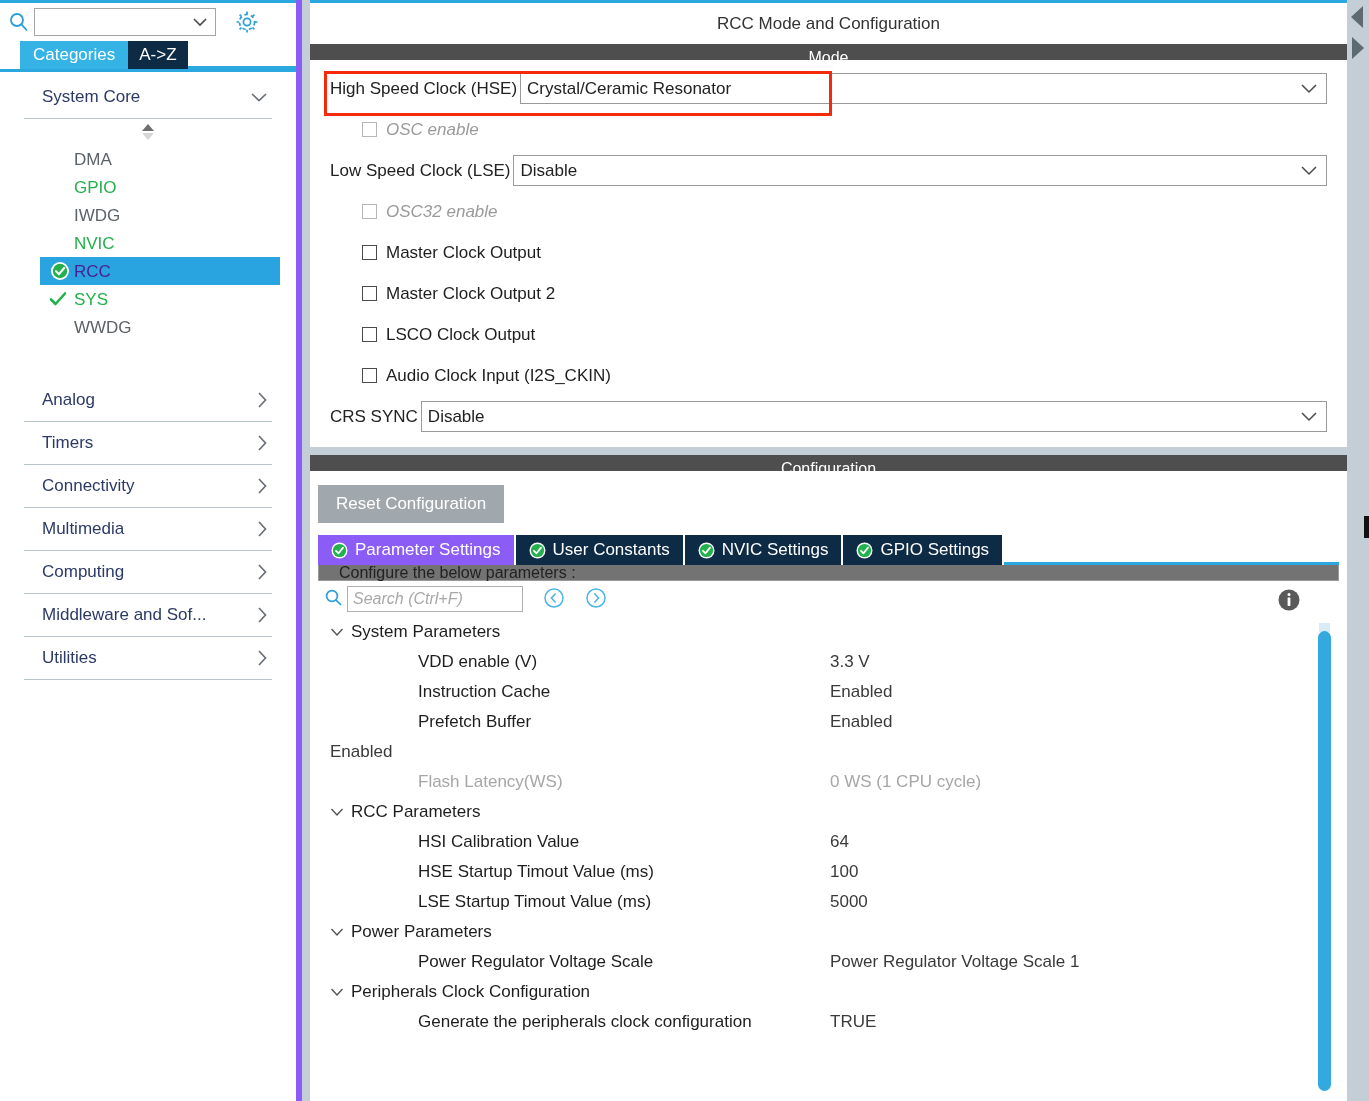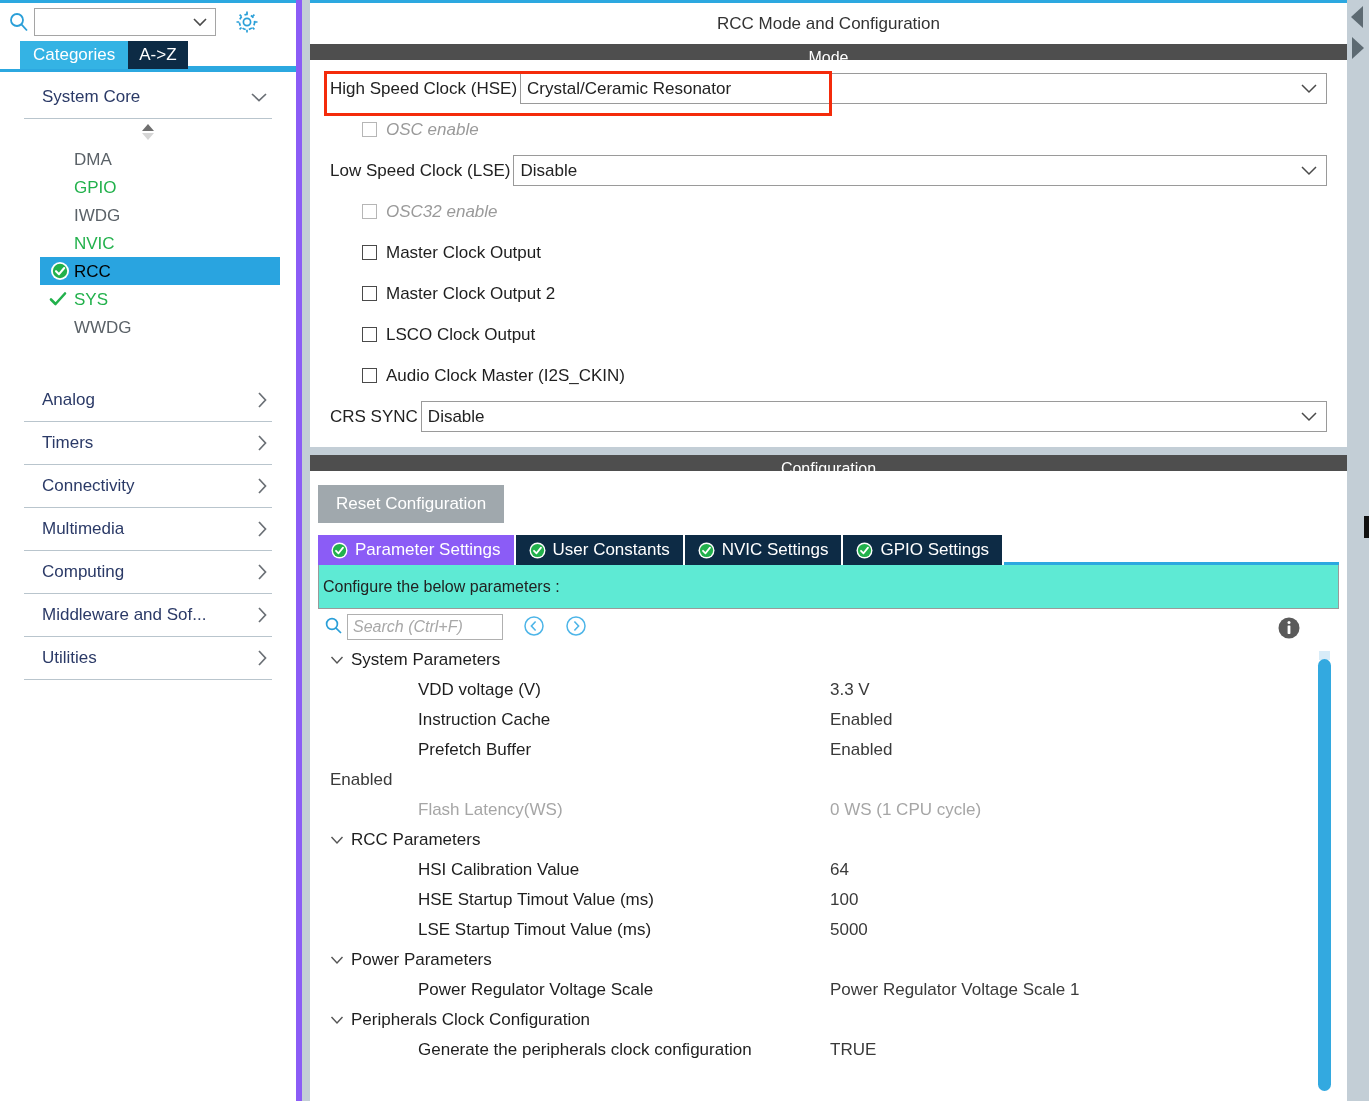--- a/index.html
+++ b/index.html
@@ -147,21 +147,21 @@
   }
   .tree-item .ti-label { line-height: 1; }
   .tree-item.grey .ti-label { color: #5b6268; }
   .tree-item.green .ti-label { color: #22b14c; }
   .tree-item.selected {
     background: #29a4e0;
     margin-left: 20px;
     padding-left: 34px;
     width: 240px;
   }
-  .tree-item.selected .ti-label { color:#000000; }
+  .tree-item.selected .ti-label { color:#4c1d95; }
   .ti-mark {
     position: absolute;
     left: 28px;
     width: 20px;
     height: 20px;
     display: flex;
     align-items: center;
     justify-content: center;
   }
   .tree-item.selected .ti-mark { left: 10px; }
@@ -318,40 +318,40 @@
     z-index: 2;
     border-right: 2px solid #ffffff;
     box-sizing: border-box;
   }
   .ctab.active { background: #8b5cf6; }
   .okicon { display:block; }
 
   .hintbar {
     border: 1px solid #9a9a9a;
     border-top: none;
-    height: 44px;
-    display: flex;
-    align-items: center;
-    padding-left: 4px;
+    height: 16px;
+    display: flex;
+    align-items: center;
+    padding-left: 20px;
     font-size: 16px;
     color: #222;
-    background: #5eead4;
+    background: #737373;
     box-sizing: border-box;
   }
 
   .searchbar2 {
     display: flex;
     align-items: center;
     height: 36px;
     padding-left: 6px;
     gap: 0;
     position: relative;
   }
   .sb2-input {
-    width: 156px;
+    width: 176px;
     height: 26px;
     border: 1px solid #b0b0b0;
     background: #ffffff;
     box-sizing: border-box;
     display: flex;
     align-items: center;
     padding-left: 5px;
     font-size: 16px;
     font-style: italic;
     color: #a8a8a8;
@@ -633,21 +633,21 @@
         <div class="cbrow">
           <span class="cbox"></span>
           <span class="cb-label">Master Clock Output 2</span>
         </div>
         <div class="cbrow">
           <span class="cbox"></span>
           <span class="cb-label">LSCO Clock Output</span>
         </div>
         <div class="cbrow">
           <span class="cbox"></span>
-          <span class="cb-label">Audio Clock Master (I2S_CKIN)</span>
+          <span class="cb-label">Audio Clock Input (I2S_CKIN)</span>
         </div>
 
         <div class="row">
           <span class="row-label">CRS SYNC</span>
           <div class="combo">
             <span class="cval">Disable</span>
             <svg width="18" height="11" viewBox="0 0 18 11">
               <polyline points="2,2 9,9 16,2" fill="none" stroke="#4a4a4a" stroke-width="1.5"></polyline>
             </svg>
           </div>
@@ -735,21 +735,21 @@
 
         <div class="paramlist">
 
           <div class="p-group">
             <svg width="14" height="11" viewBox="0 0 14 11">
               <polyline points="1.5,2 7,8 12.5,2" fill="none" stroke="#555" stroke-width="1.4"></polyline>
             </svg>
             <span>System Parameters</span>
           </div>
           <div class="p-row">
-            <span class="p-name">VDD voltage (V)</span>
+            <span class="p-name">VDD enable (V)</span>
             <span class="p-val">3.3 V</span>
           </div>
           <div class="p-row">
             <span class="p-name">Instruction Cache</span>
             <span class="p-val">Enabled</span>
           </div>
           <div class="p-row">
             <span class="p-name">Prefetch Buffer</span>
             <span class="p-val">Enabled</span>
           </div>

